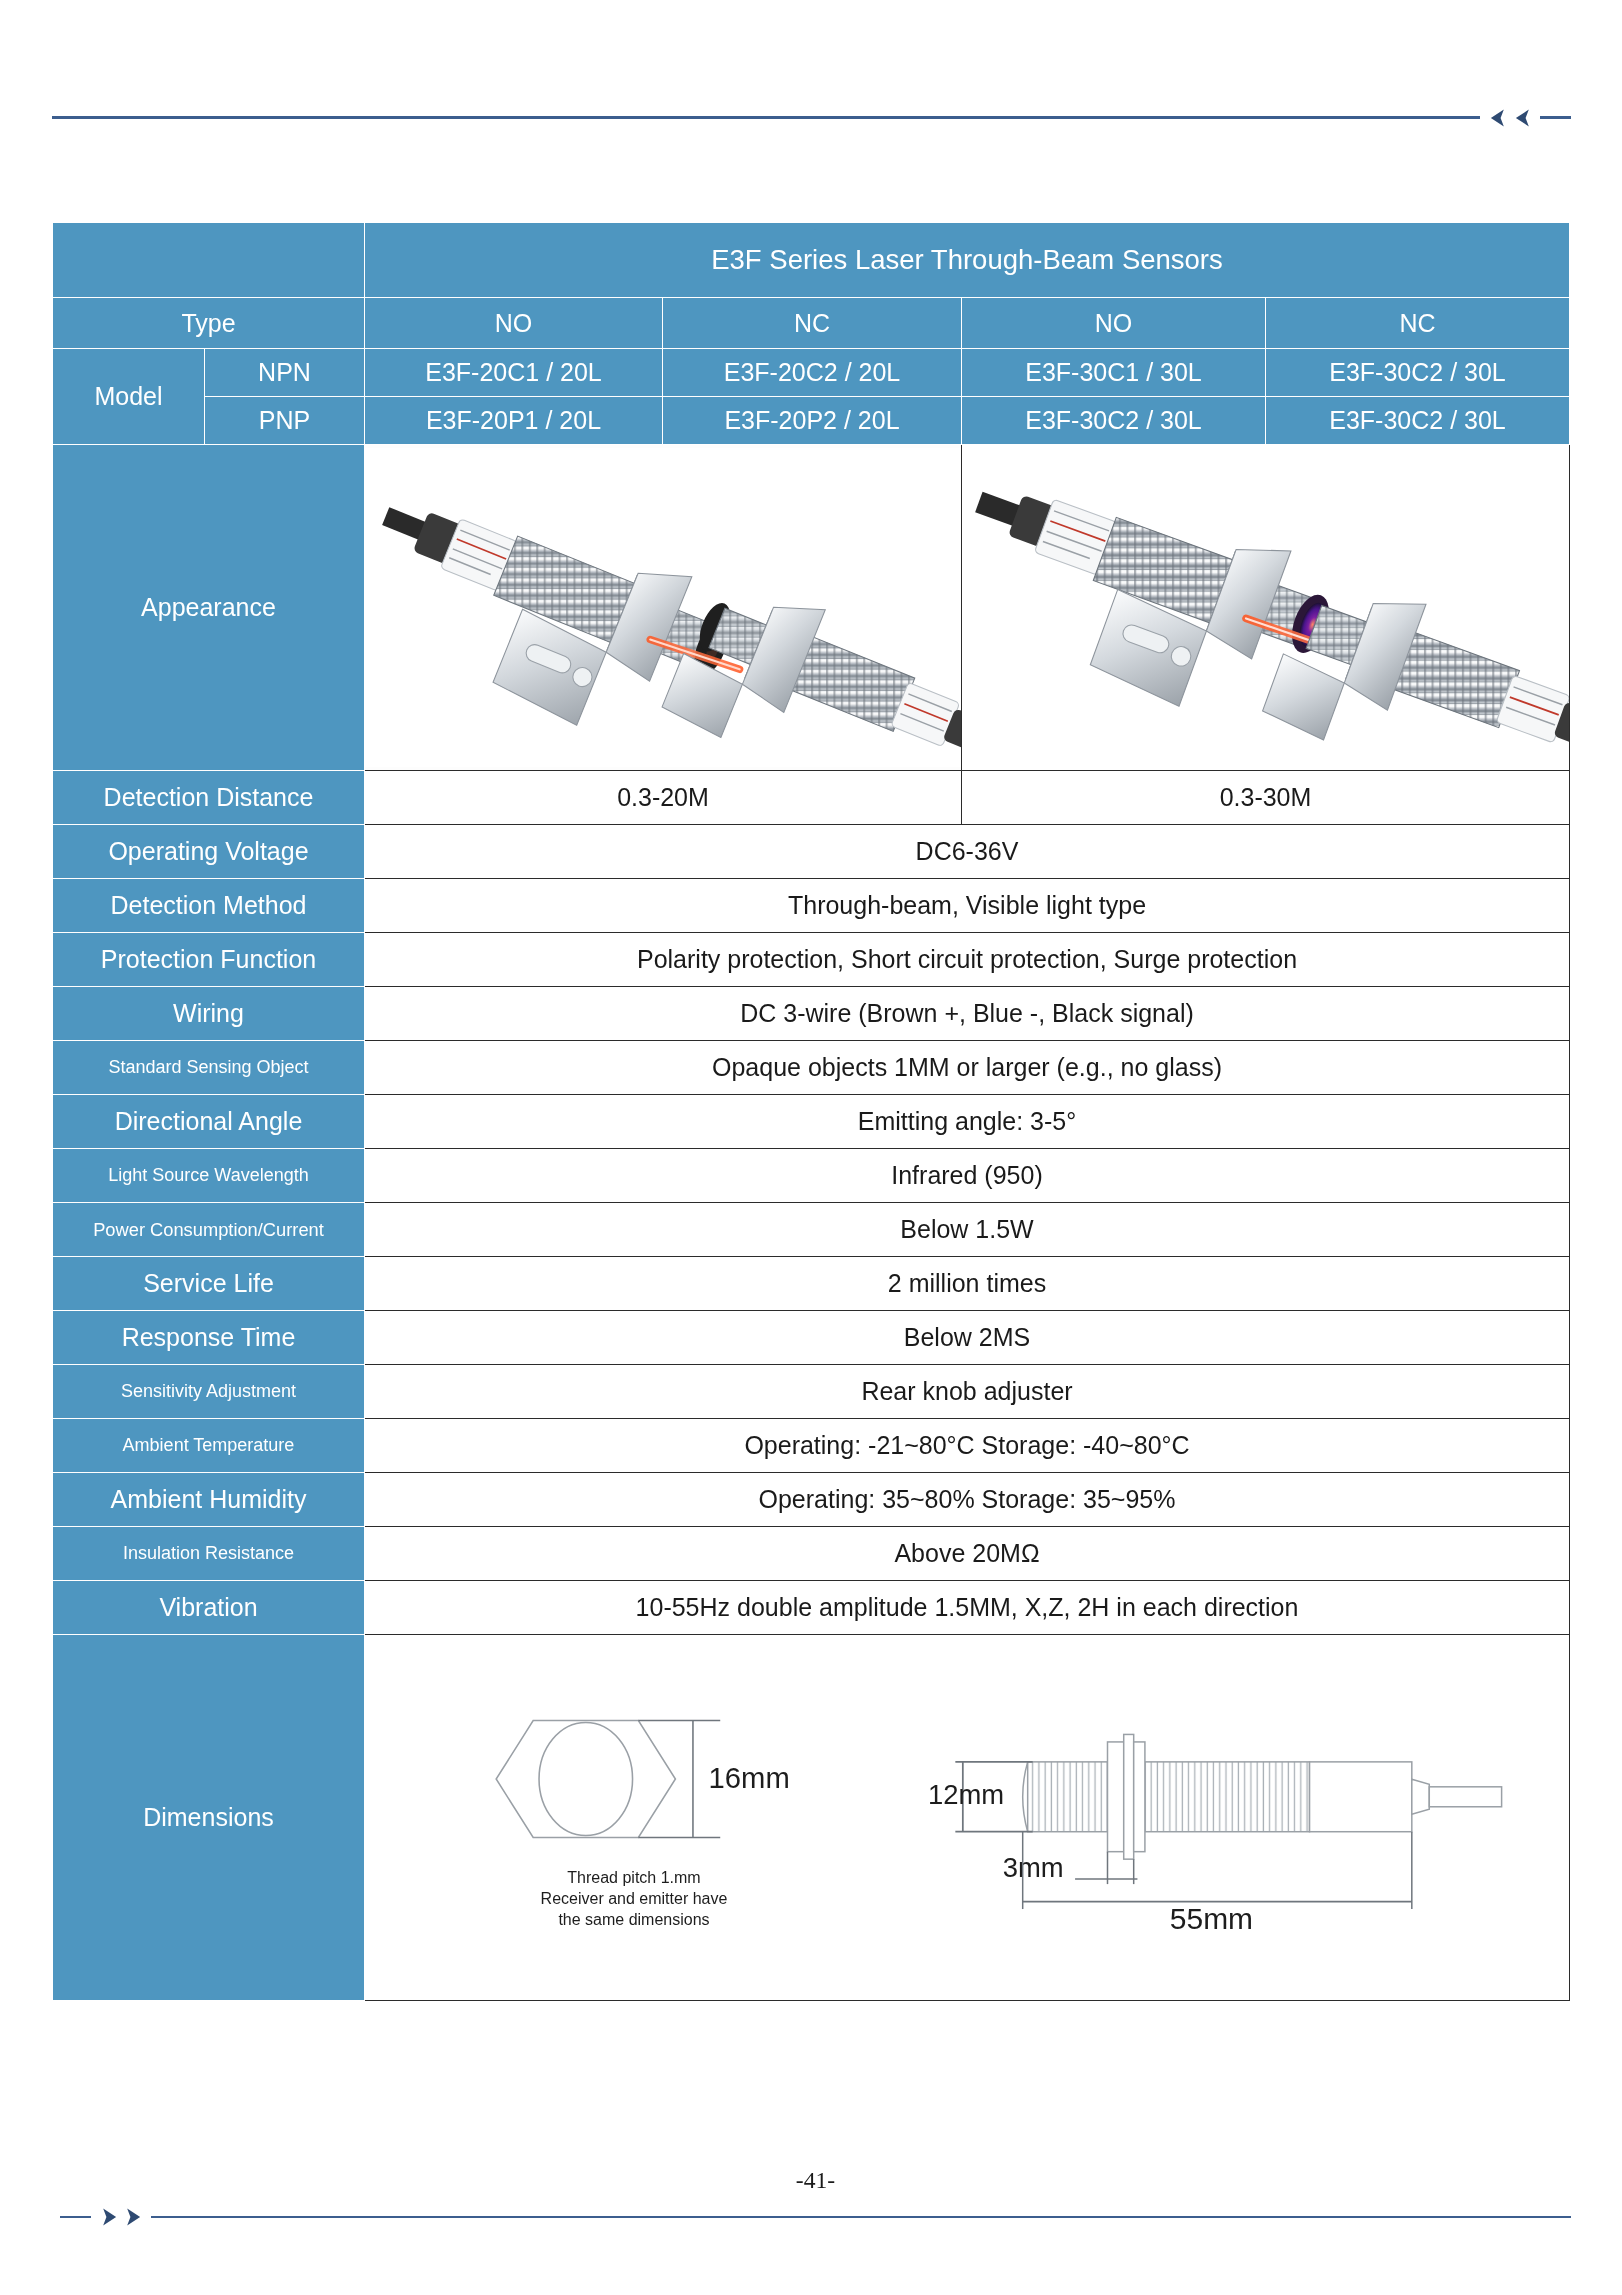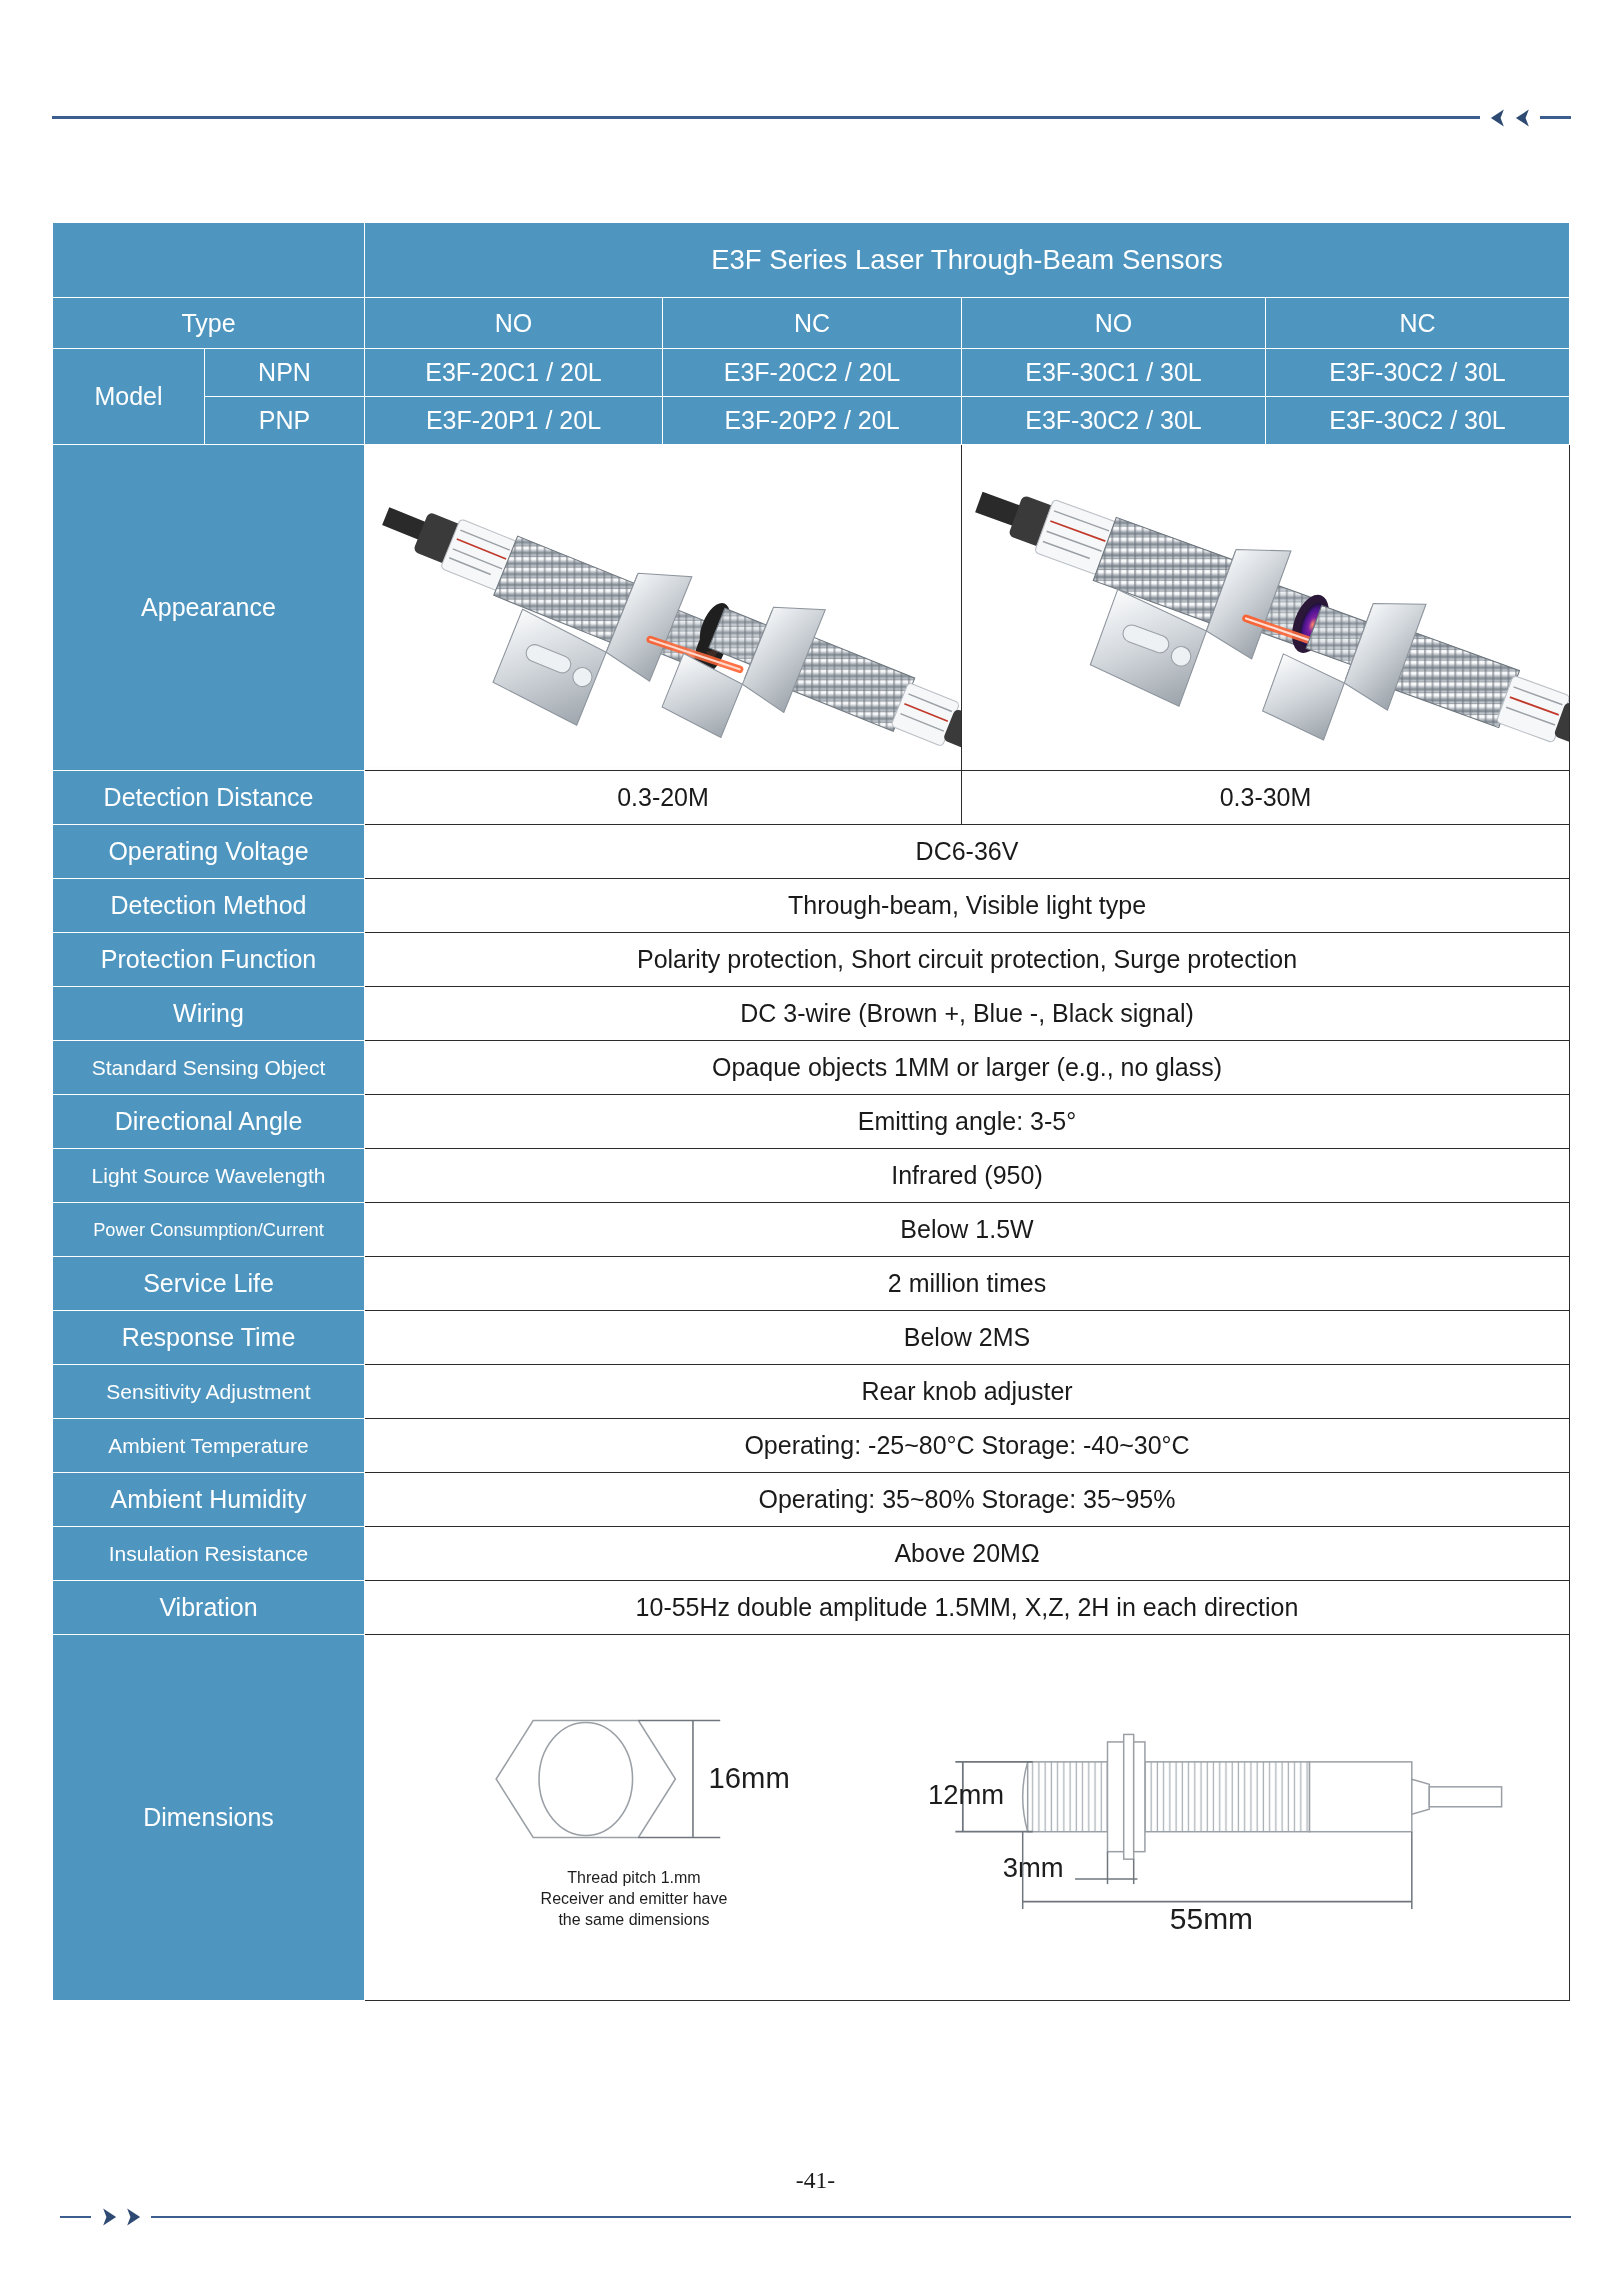--- a/index.html
+++ b/index.html
@@ -96,21 +96,21 @@
     color: #ffffff;
     font-size: 25px;
     font-weight: 400;
     padding: 6.5px 3.9px;
     white-space: nowrap;
   }
   .bl.title {
     font-size: 27.5px;
     height: 75px;
   }
-  .bl.tight { font-size: 21px; }
+  .bl.tight { font-size: 18px; }
   .bl.tighter { font-size: 18.3px; }
 
   
   .vl {
     background: #ffffff;
     border: 1.3px solid #2b2b2b !important;
     color: #1a1a1a;
     font-size: 25px;
     padding: 9.2px 5.2px;
     font-weight: 400;
@@ -460,21 +460,21 @@
       <tr class="row-h-spec">
         <td class="bl" colspan="2">Response Time</td>
         <td class="vl" colspan="4">Below 2MS</td>
       </tr>
       <tr class="row-h-spec">
         <td class="bl tight" colspan="2">Sensitivity Adjustment</td>
         <td class="vl" colspan="4">Rear knob adjuster</td>
       </tr>
       <tr class="row-h-spec">
         <td class="bl tight" colspan="2">Ambient Temperature</td>
-        <td class="vl" colspan="4">Operating: -25~80°C Storage: -40~30°C</td>
+        <td class="vl" colspan="4">Operating: -21~80°C Storage: -40~80°C</td>
       </tr>
       <tr class="row-h-spec">
         <td class="bl" colspan="2">Ambient Humidity</td>
         <td class="vl" colspan="4">Operating: 35~80% Storage: 35~95%</td>
       </tr>
       <tr class="row-h-spec">
         <td class="bl tight" colspan="2">Insulation Resistance</td>
         <td class="vl" colspan="4">Above 20MΩ</td>
       </tr>
       <tr class="row-h-spec">

